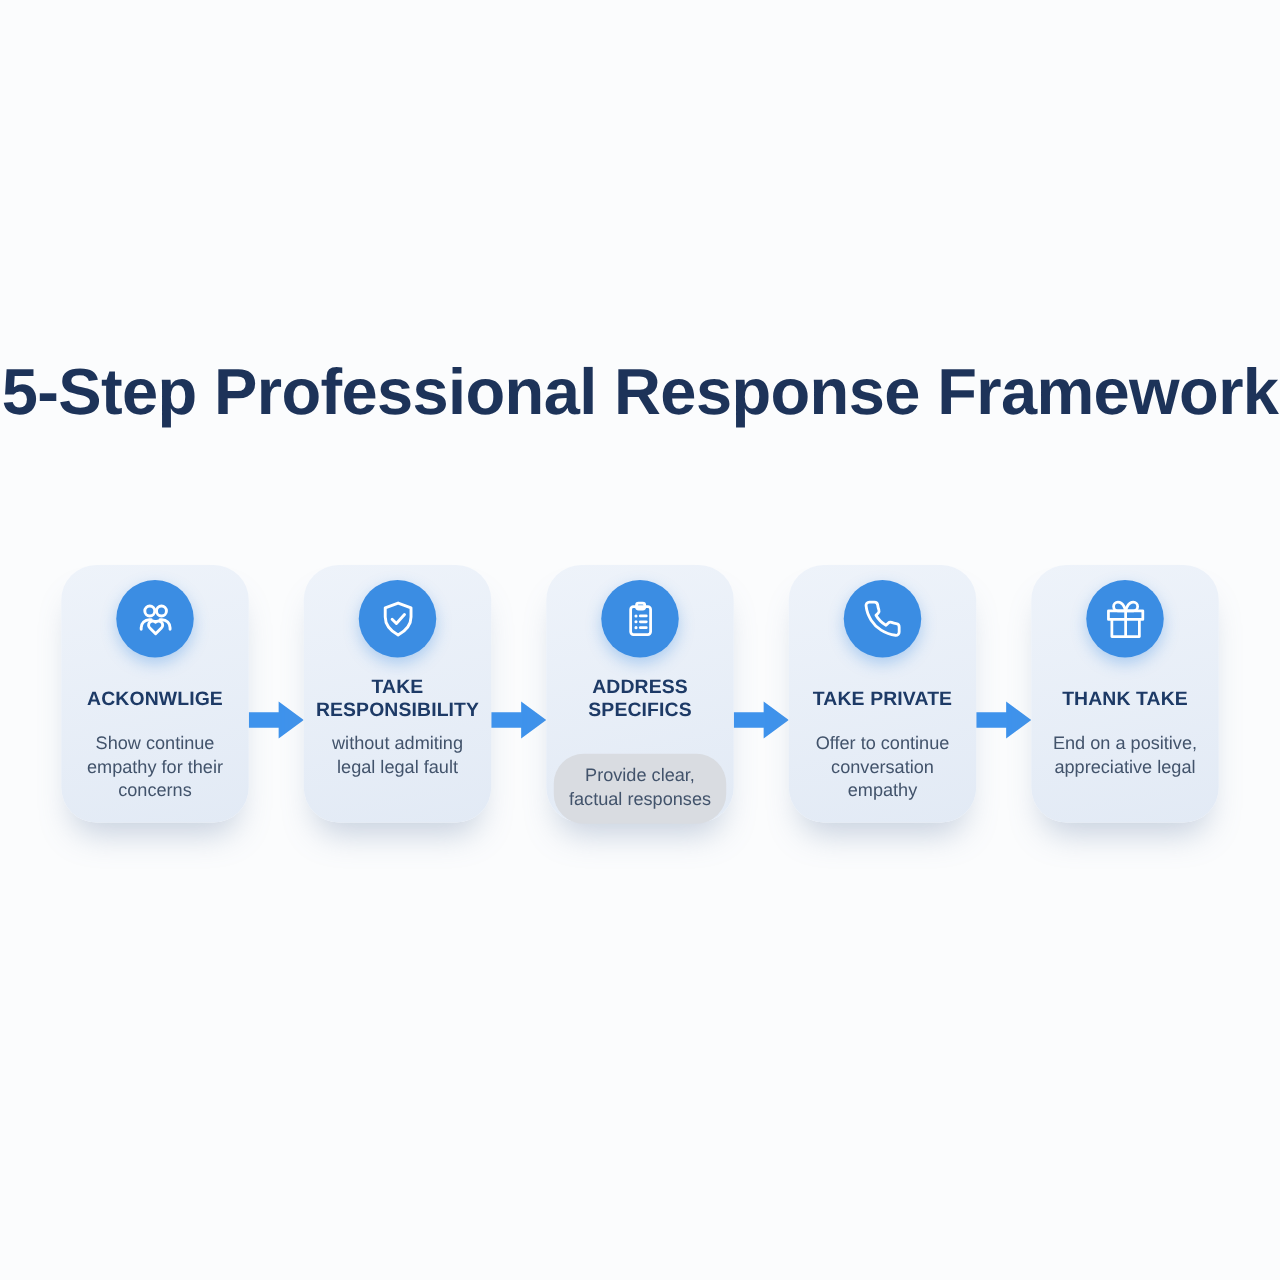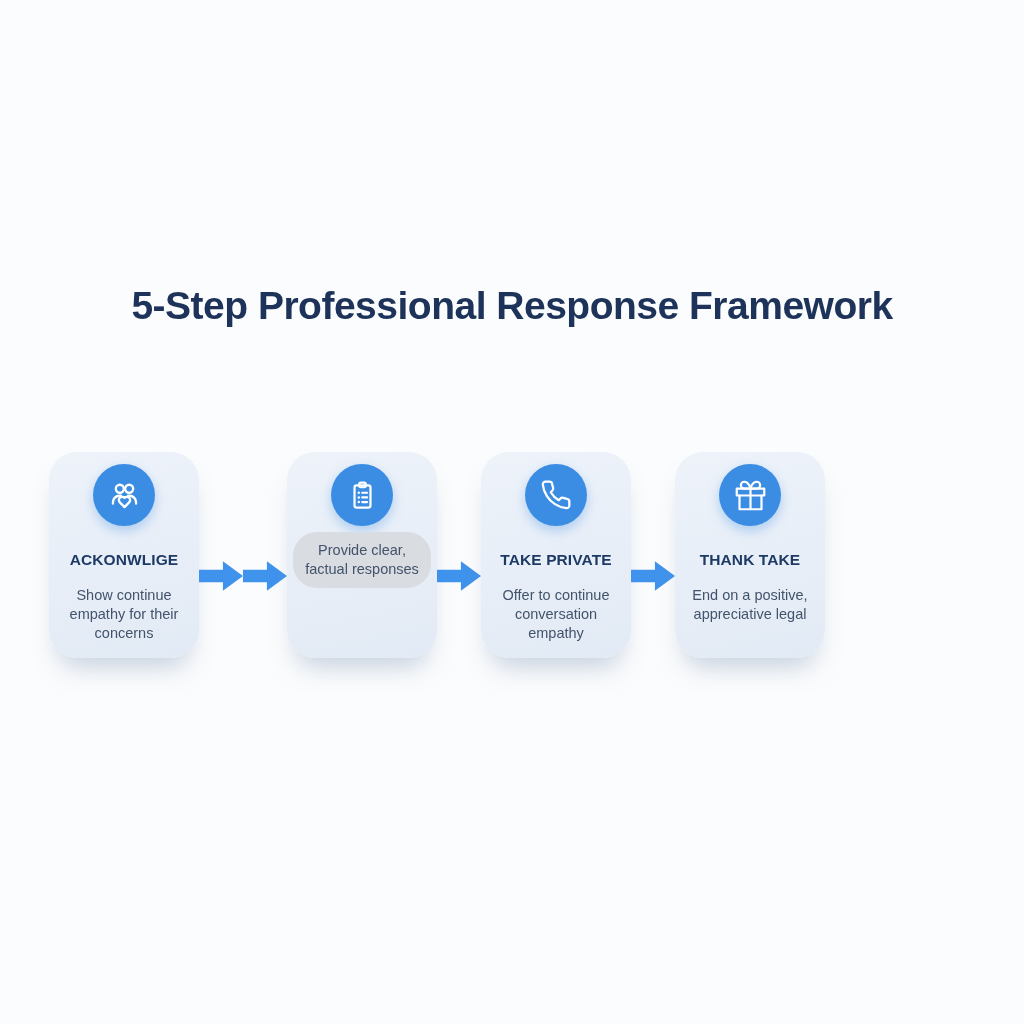--- a/index.html
+++ b/index.html
@@ -12,21 +12,21 @@
     --page-bg:#fbfcfd;
   }
   html,body{margin:0;padding:0}
   body{
     width:1024px;height:1024px;overflow:hidden;position:relative;
     background:var(--page-bg);
     font-family:"Liberation Sans",sans-serif;
   }
   .page-title{
     position:absolute;top:284px;left:0;width:100%;margin:0;
-    text-align:center;font-size:39px;font-weight:bold;
+    text-align:center;font-size:52px;font-weight:bold;
     color:var(--heading);letter-spacing:-0.5px;
   }
   .steps-row{
     position:absolute;left:49px;top:452px;width:926px;height:206px;
     display:flex;justify-content:flex-start;
   }
   .card{
     width:150px;height:206px;box-sizing:border-box;flex:none;
     border-radius:28px;
     background:linear-gradient(168deg,#eef3fa 0%,#e2eaf5 100%);
@@ -46,21 +46,21 @@
     display:flex;align-items:center;justify-content:center;
     text-align:center;font-weight:bold;font-size:15.5px;line-height:1.22;
     color:var(--card-title);letter-spacing:0.1px;
   }
   .card-desc{
     margin-top:5px;text-align:center;
     font-size:14.5px;line-height:1.32;color:var(--body-text);
   }
   .card-desc.pill{
     background:var(--pill);border-radius:24px;
-    padding:9px 6px;width:138px;box-sizing:border-box;margin-top:6px;
+    padding:9px 6px;width:138px;box-sizing:border-box;margin-top:22px;
   }
   .arrow-wrap{
     width:44px;flex:none;display:flex;justify-content:center;
     align-items:flex-start;margin-top:107px;color:var(--arrow);
   }
 </style>
 </head>
 <body>
 
 <h1 class="page-title">5-Step Professional Response Framework</h1>
@@ -81,20 +81,32 @@
     <div class="card-title">ACKONWLIGE</div>
     <div class="card-desc">Show continue empathy for their concerns</div>
   </div>
 
   <div class="arrow-wrap">
     <svg width="46" height="34" viewBox="0 0 46 34">
       <path d="M0 10.5 H25 V1.5 L46 17 L25 32.5 V23.5 H0 Z" fill="currentColor"></path>
     </svg>
   </div>
 
+  <div class="card">
+    <div class="icon-circle">
+      <span class="icon">
+          <svg width="33" height="33" viewBox="0 0 24 24" fill="none" stroke="currentColor" stroke-width="1.7" stroke-linecap="round" stroke-linejoin="round">
+            <path d="M12 2.5l7.5 2.8v5.3c0 4.8-3.2 8.1-7.5 10.5-4.3-2.4-7.5-5.7-7.5-10.5V5.3z"></path>
+            <path d="M8.5 11.9l2.5 2.5 4.7-5.2"></path>
+          </svg>
+        </span>
+    </div>
+    <div class="card-title">TAKE RESPONSIBILITY</div>
+    <div class="card-desc">without admiting legal legal fault</div>
+  </div>
 
   <div class="arrow-wrap">
     <svg width="46" height="34" viewBox="0 0 46 34">
       <path d="M0 10.5 H25 V1.5 L46 17 L25 32.5 V23.5 H0 Z" fill="currentColor"></path>
     </svg>
   </div>
 
   <div class="card">
     <div class="icon-circle">
       <span class="icon">
@@ -103,20 +115,21 @@
             <rect x="9.6" y="2.6" width="4.8" height="3.4" rx="1.2"></rect>
             <circle cx="9.3" cy="10" r="0.9" fill="currentColor" stroke="none"></circle>
             <line x1="11.8" y1="10" x2="15.3" y2="10"></line>
             <circle cx="9.3" cy="13.4" r="0.9" fill="currentColor" stroke="none"></circle>
             <line x1="11.8" y1="13.4" x2="15.3" y2="13.4"></line>
             <circle cx="9.3" cy="16.8" r="0.9" fill="currentColor" stroke="none"></circle>
             <line x1="11.8" y1="16.8" x2="15.3" y2="16.8"></line>
           </svg>
         </span>
     </div>
+    <div class="card-title">ADDRESS SPECIFICS</div>
     <div class="card-desc pill">Provide clear, factual responses</div>
   </div>
 
   <div class="arrow-wrap">
     <svg width="46" height="34" viewBox="0 0 46 34">
       <path d="M0 10.5 H25 V1.5 L46 17 L25 32.5 V23.5 H0 Z" fill="currentColor"></path>
     </svg>
   </div>
 
   <div class="card">

